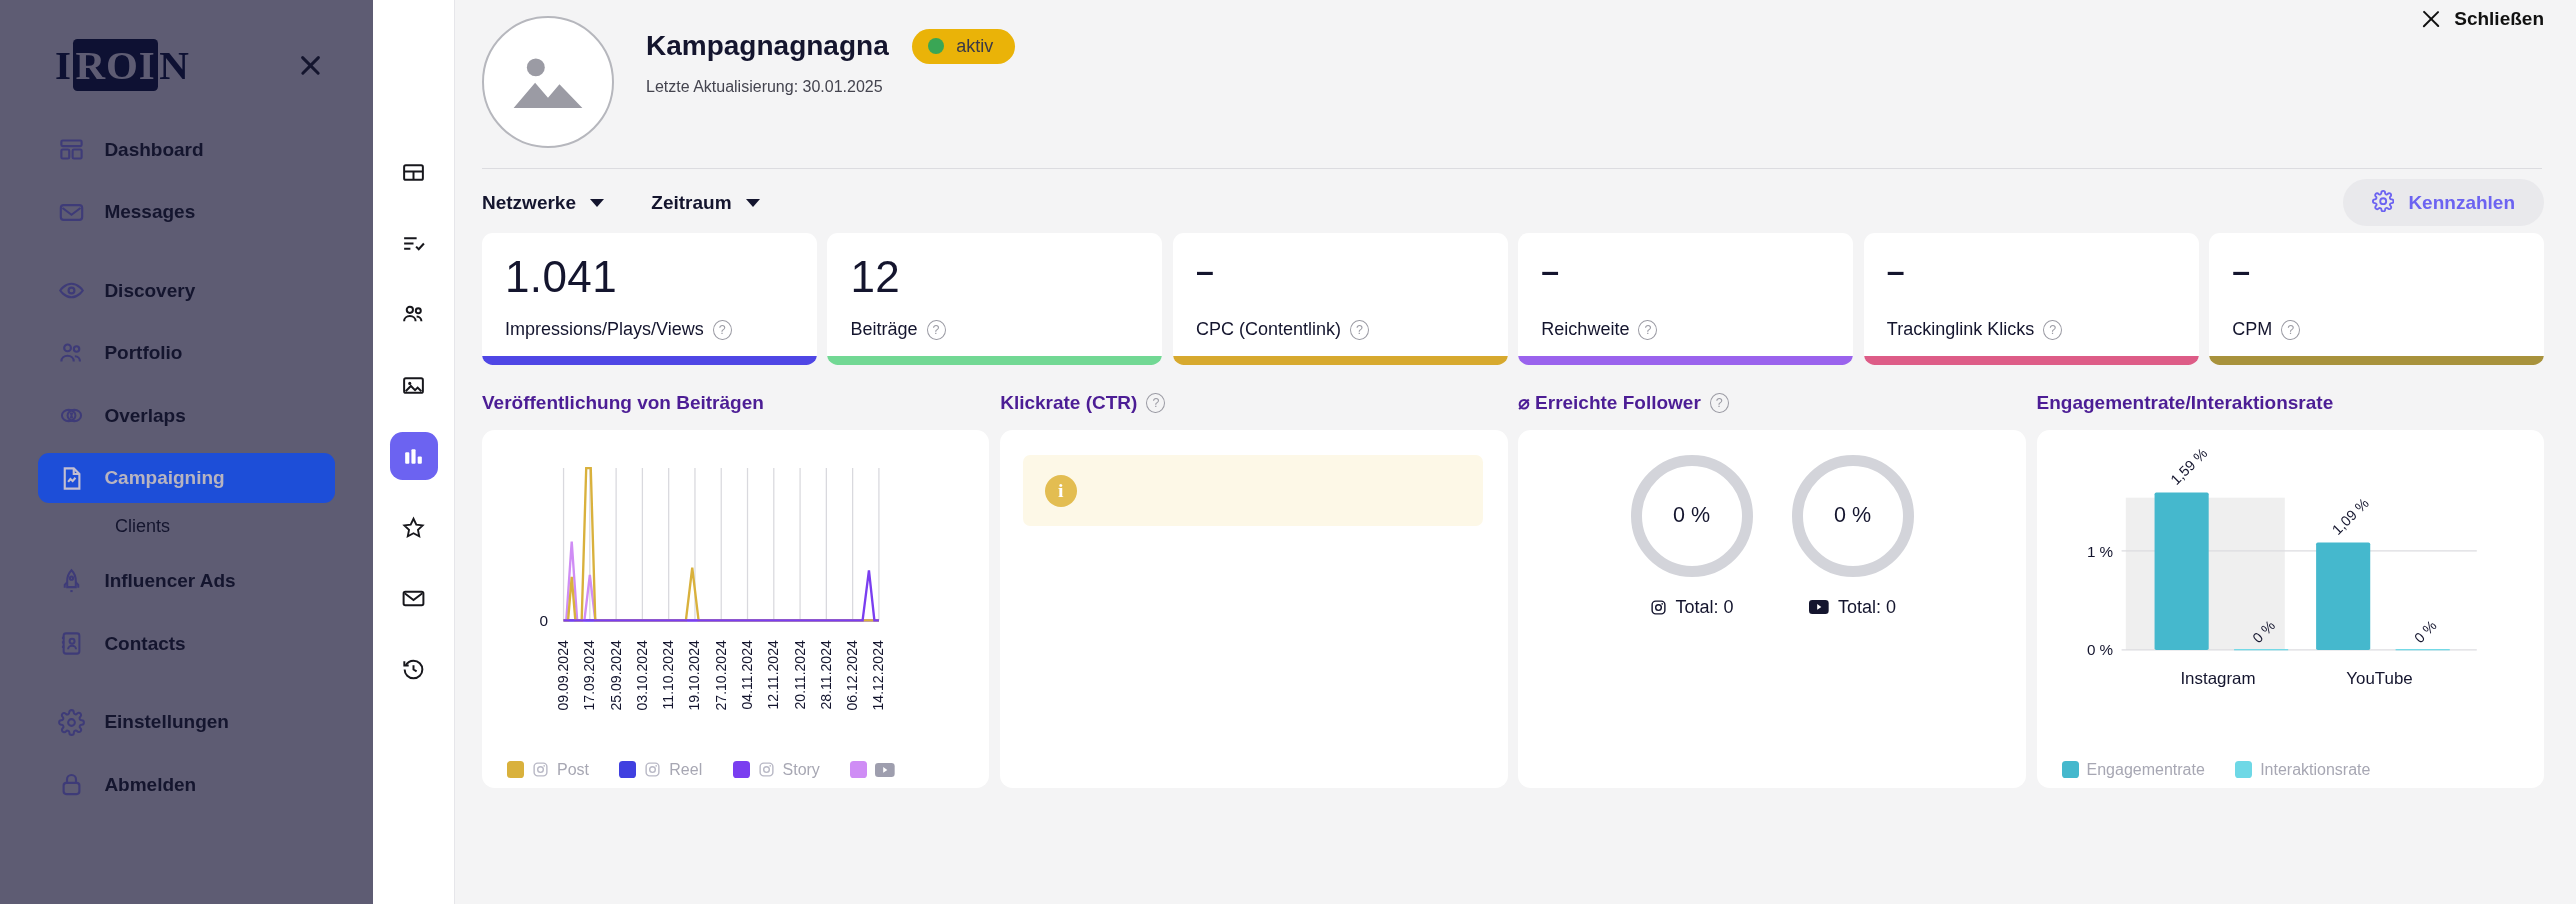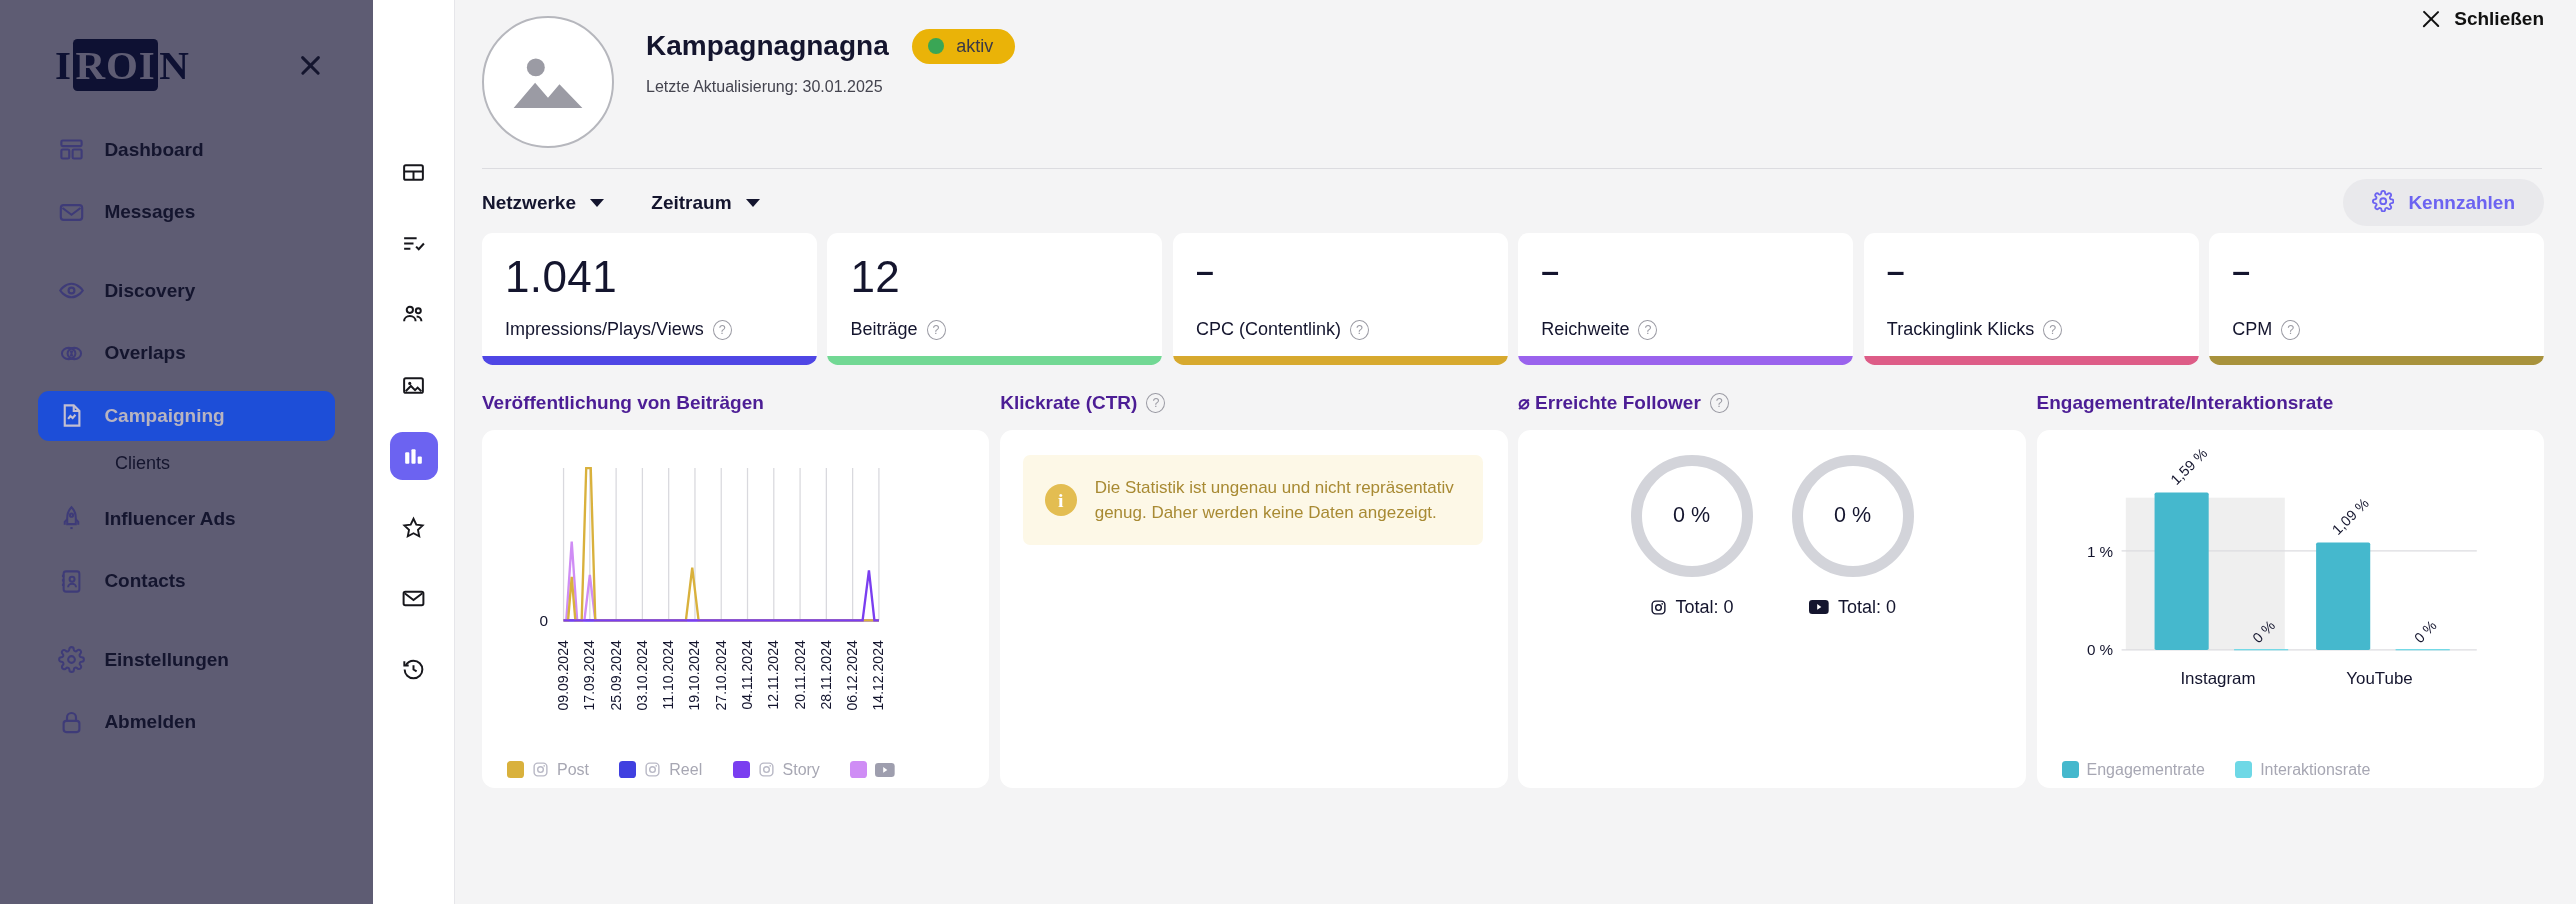--- a/index.html
+++ b/index.html
@@ -231,20 +231,31 @@
       <div class="sb-item">
         <span class="sb-ico">
           <svg viewBox="0 0 24 24" fill="none" stroke="#3e3b78" stroke-width="1.9">
               <path d="M2 12s3.8-6 10-6 10 6 10 6-3.8 6-10 6-10-6-10-6z"></path>
               <circle cx="12" cy="12" r="2.6"></circle>
             </svg>
         </span>
         <span class="sb-label">Discovery</span>
       </div>
 
+      <div class="sb-item">
+        <span class="sb-ico">
+          <svg viewBox="0 0 24 24" fill="none" stroke="#3e3b78" stroke-width="1.9">
+              <circle cx="8.5" cy="7" r="3"></circle>
+              <circle cx="16.5" cy="8" r="2.4"></circle>
+              <path d="M3 19c0-3 2.5-5 5.5-5s5.5 2 5.5 5"></path>
+              <path d="M15 14.4c2.6.1 4.5 2 4.5 4.6"></path>
+            </svg>
+        </span>
+        <span class="sb-label">Portfolio</span>
+      </div>
 
       <div class="sb-item">
         <span class="sb-ico">
           <svg viewBox="0 0 24 24" fill="none" stroke="#3e3b78" stroke-width="1.8">
               <ellipse cx="9.5" cy="12" rx="6" ry="5"></ellipse>
               <ellipse cx="14.5" cy="12" rx="6" ry="5"></ellipse>
               <path d="M12 9.4v5.2M10.6 10.2h2.8M10.6 13.8h2.8"></path>
             </svg>
         </span>
         <span class="sb-label">Overlaps</span>
@@ -591,21 +602,20 @@
       </section>
 
       <section class="chcol">
         <div class="ch-title-row">
           <span class="ch-title">Klickrate (CTR)</span>
           <span class="qmark">?</span>
         </div>
         <div class="ch-card">
           <div class="warn">
             <span class="warn-ico">i</span>
-            <span class="warn-txt">Die Statistik ist ungenau und nicht repräsentativ genug. Daher werden keine Daten angezeigt.</span>
           </div>
         </div>
       </section>
 
       <section class="chcol">
         <div class="ch-title-row">
           <span class="ch-title">⌀ Erreichte Follower</span>
           <span class="qmark">?</span>
         </div>
         <div class="ch-card">

